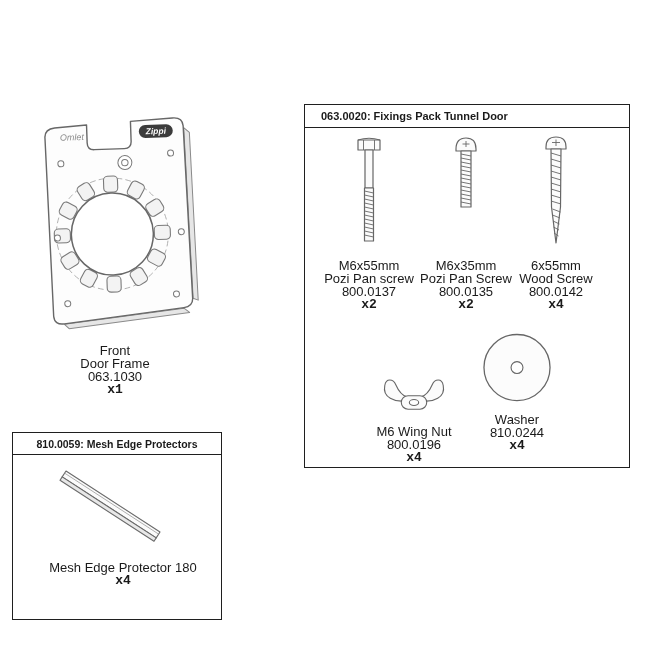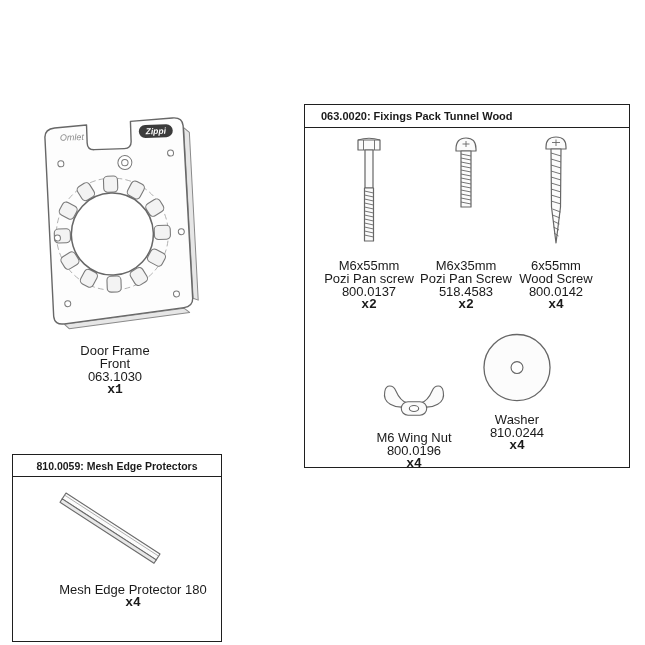--- a/index.html
+++ b/index.html
@@ -64,28 +64,28 @@
         <circle cx="97" cy="57" r="7" fill="#ffffff" stroke="#7a7a7a" stroke-width="1"></circle>
         <circle cx="97" cy="57" r="3.2" fill="#ffffff" stroke="#7a7a7a" stroke-width="1"></circle>
 
         <text x="33" y="33" font-size="9" font-style="italic" fill="#8d8d8d" stroke="none">Omlet</text>
         <rect x="112" y="20" width="34" height="13" rx="6.5" fill="#3b3b3b" stroke="none"></rect>
         <text x="129" y="29.5" font-size="8.5" font-weight="bold" font-style="italic" fill="#ffffff" stroke="none" text-anchor="middle">Zippi</text>
       </g>
     </svg>
   </div>
   <div class="abs caption" style="left:30px;top:344px;width:170px;">
+    <div>Front</div>
     <div>Door Frame</div>
-    <div>Front</div>
     <div>063.1030</div>
     <div class="qty">x1</div>
   </div>
 
   <div class="box" style="left:304px;top:104px;width:326px;height:364px;">
-    <div class="box-title title-left">063.0020: Fixings Pack Tunnel Wood</div>
+    <div class="box-title title-left">063.0020: Fixings Pack Tunnel Door</div>
 
     <div class="fp-item" style="left:9px;top:30px;">
       <div class="fp-icon" style="height:118px;">
         <svg width="30" height="112" viewBox="0 0 30 112">
           <g stroke="#666666" fill="#fbfbfb" stroke-width="1.2" stroke-linejoin="round">
             <path d="M4,5 L26,5 L26,15 L4,15 Z"></path>
             <path d="M4,5 Q15,1.5 26,5" fill="none"></path>
             <path d="M9.5,5 L9.5,15 M20.5,5 L20.5,15" fill="none" stroke-width="0.9"></path>
             <rect x="11" y="15" width="8" height="38"></rect>
             <rect x="10.5" y="53" width="9" height="53"></rect>
@@ -108,21 +108,21 @@
             <path d="M5,14 Q5,3 15,3 Q25,3 25,14 L25,16 L5,16 Z"></path>
             <path d="M15,6 L15,12 M11.5,9 L18.5,9" fill="none" stroke-width="0.9"></path>
             <rect x="10" y="16" width="10" height="56"></rect>
             <path d="M10 19 l10 2 m-10 2 l10 2 m-10 2 l10 2 m-10 2 l10 2 m-10 2 l10 2 m-10 2 l10 2 m-10 2 l10 2 m-10 2 l10 2 m-10 2 l10 2 m-10 2 l10 2 m-10 2 l10 2 m-10 2 l10 2 m-10 2 l10 2" fill="none" stroke-width="0.9"></path>
           </g>
         </svg>
       </div>
       <div class="fp-caption caption">
         <div>M6x35mm</div>
         <div>Pozi Pan Screw</div>
-        <div>518.4583</div>
+        <div>800.0135</div>
         <div class="qty">x2</div>
       </div>
     </div>
 
     <div class="fp-item" style="left:196px;top:30px;">
       <div class="fp-icon" style="height:118px;">
         <svg width="26" height="112" viewBox="0 0 26 112">
           <g stroke="#666666" fill="#fbfbfb" stroke-width="1.2" stroke-linejoin="round">
             <path d="M3,12 Q3,2 13,2 Q23,2 23,12 L23,14 L3,14 Z"></path>
             <path d="M13,4.5 L13,11 M9,7.5 L17,7.5" fill="none" stroke-width="0.9"></path>
@@ -133,21 +133,21 @@
         </svg>
       </div>
       <div class="fp-caption caption">
         <div>6x55mm</div>
         <div>Wood Screw</div>
         <div>800.0142</div>
         <div class="qty">x4</div>
       </div>
     </div>
 
-    <div class="fp-item" style="left:54px;top:240px;">
+    <div class="fp-item" style="left:54px;top:234px;">
       <div class="fp-icon bottom" style="height:80px;">
         <svg width="72" height="50" viewBox="0 0 85 58">
           <g stroke="#666666" fill="#fbfbfb" stroke-width="1.3" stroke-linejoin="round">
             <path d="M33,37 C20,39 5,33 8,19 C9.5,10 18,11 21,18 C24,25 29,31 35,33 Z"></path>
             <path d="M52,37 C65,39 80,33 77,19 C75.5,10 67,11 64,18 C61,25 56,31 50,33 Z"></path>
             <rect x="27.5" y="31" width="30" height="16" rx="8"></rect>
             <ellipse cx="42.5" cy="39" rx="5.5" ry="3.5" fill="#ffffff"></ellipse>
           </g>
         </svg>
       </div>
@@ -166,30 +166,30 @@
         </svg>
       </div>
       <div class="fp-caption caption">
         <div>Washer</div>
         <div>810.0244</div>
         <div class="qty">x4</div>
       </div>
     </div>
   </div>
 
-  <div class="box" style="left:12px;top:432px;width:210px;height:188px;margin-top:22px;">
+  <div class="box" style="left:12px;top:432px;width:210px;height:188px;">
     <div class="box-title title-center" style="font-size:10.5px;height:22px;line-height:22px;">810.0059: Mesh Edge Protectors</div>
     <div style="display:flex;justify-content:center;margin-top:6px;">
       <svg width="130" height="95" viewBox="0 0 130 95">
         <g stroke="#6a6a6a" stroke-width="1.1" stroke-linejoin="round">
           <polygon points="14,10 108,71 104.2,76.9 10.2,15.9" fill="#fbfbfb"></polygon>
           <line x1="12.6" y1="12.1" x2="106.6" y2="73.1" stroke="#9a9a9a" stroke-width="0.8"></line>
           <polygon points="10.2,15.9 104.2,76.9 102,80.3 8,19.3" fill="#e8e8e8"></polygon>
         </g>
       </svg>
     </div>
-    <div class="caption" style="position:absolute;left:16px;top:128px;width:100%;">
+    <div class="caption" style="position:absolute;left:6px;top:128px;width:100%;">
       <div>Mesh Edge Protector 180</div>
       <div class="qty">x4</div>
     </div>
   </div>
 
 </div>
 
 </body></html>

